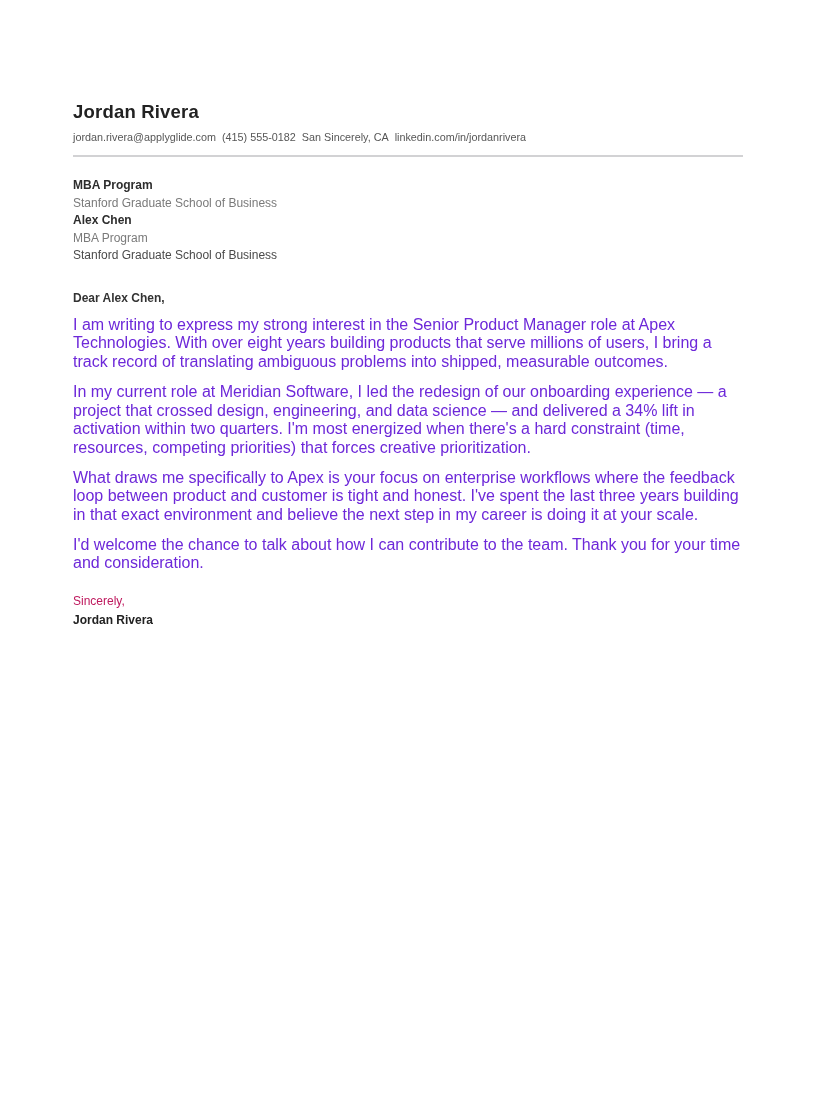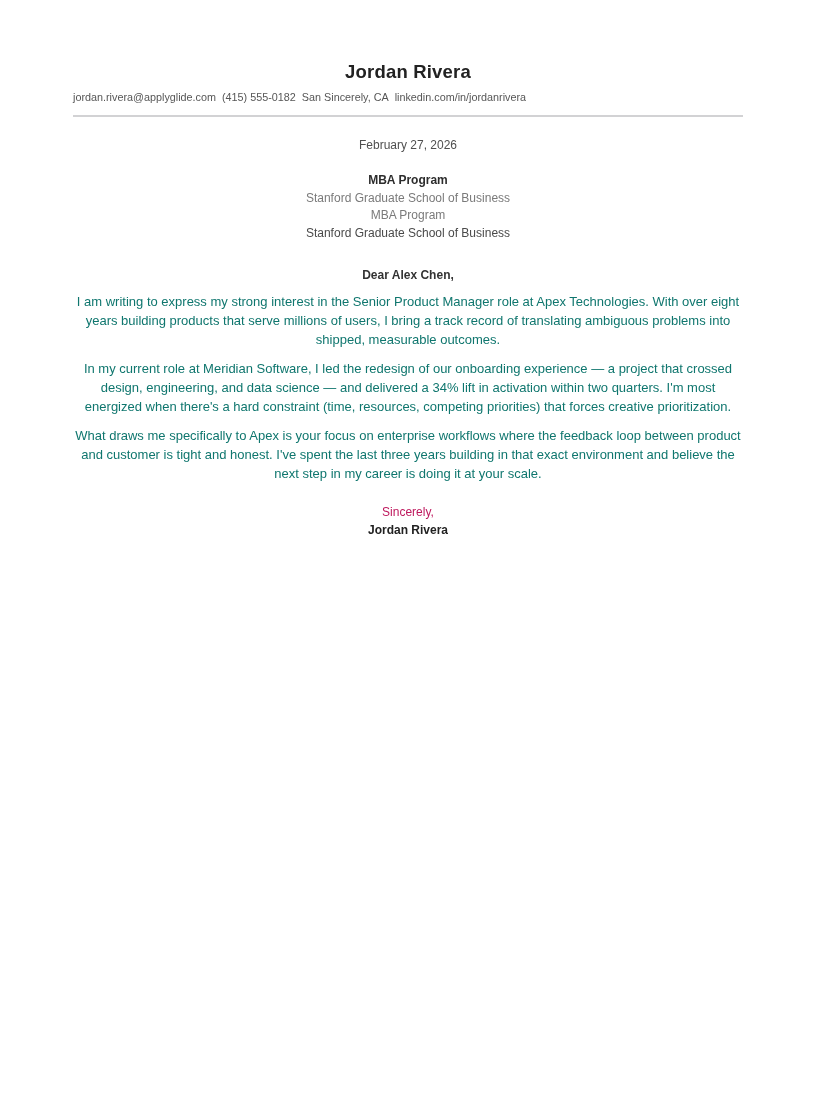--- a/index.html
+++ b/index.html
@@ -8,23 +8,22 @@
     background: #ffffff;
   }
   body {
     width: 816px;
     min-height: 1100px;
     font-family: "Liberation Sans", "DejaVu Sans", sans-serif;
     -webkit-font-smoothing: antialiased;
   }
   .page {
     width: 670px;
-    margin: 0 auto;
-    padding-top: 61px;
-    text-align: center;
+    margin: 8px auto;
+    padding-top: 93px;
   }
   
   .author-name {
     margin: 0;
     font-size: 18.5px;
     line-height: 1.2;
     font-weight: 700;
     color: #222222;
     letter-spacing: 0.2px;
   }
@@ -63,23 +62,23 @@
   .r-muted { color: #7a7a7a; }
   .r-dark  { color: #4a4a4a; }
   .salutation {
     margin-top: 26px;
     font-size: 12px;
     font-weight: 700;
     color: #333333;
   }
   .body-paragraph {
     margin: 11px 0 0 0;
-    font-size: 13px;
+    font-size: 16px;
     line-height: 18.7px;
-    color: #0f766e;
+    color: #6d28d9;
   }
   .closing-block {
     margin-top: 19px;
     font-size: 12px;
     line-height: 18.7px;
   }
   .closing { color: #be185d; }
   .signature { font-weight: 700; color: #222222; }
 </style>
 </head>
@@ -93,34 +92,35 @@
       <span>jordan.rivera@applyglide.com</span>
       <span>(415) 555-0182</span>
       <span>San Sincerely, CA</span>
       <span>linkedin.com/in/jordanrivera</span>
     </div>
     <hr class="divider">
   </header>
 
   <main>
 
-    <div class="date">February 27, 2026</div>
 
     <div class="recipient">
       <div class="r-bold">MBA Program</div>
       <div class="r-muted">Stanford Graduate School of Business</div>
+      <div class="r-bold">Alex Chen</div>
       <div class="r-muted">MBA Program</div>
       <div class="r-dark">Stanford Graduate School of Business</div>
     </div>
 
     <div class="salutation">Dear Alex Chen,</div>
 
     <p class="body-paragraph">I am writing to express my strong interest in the Senior Product Manager role at Apex Technologies. With over eight years building products that serve millions of users, I bring a track record of translating ambiguous problems into shipped, measurable outcomes.</p>
     <p class="body-paragraph">In my current role at Meridian Software, I led the redesign of our onboarding experience — a project that crossed design, engineering, and data science — and delivered a 34% lift in activation within two quarters. I'm most energized when there's a hard constraint (time, resources, competing priorities) that forces creative prioritization.</p>
     <p class="body-paragraph">What draws me specifically to Apex is your focus on enterprise workflows where the feedback loop between product and customer is tight and honest. I've spent the last three years building in that exact environment and believe the next step in my career is doing it at your scale.</p>
+    <p class="body-paragraph">I'd welcome the chance to talk about how I can contribute to the team. Thank you for your time and consideration.</p>
 
     <div class="closing-block">
       <div class="closing">Sincerely,</div>
       <div class="signature">Jordan Rivera</div>
     </div>
 
   </main>
 
 </div>
 

